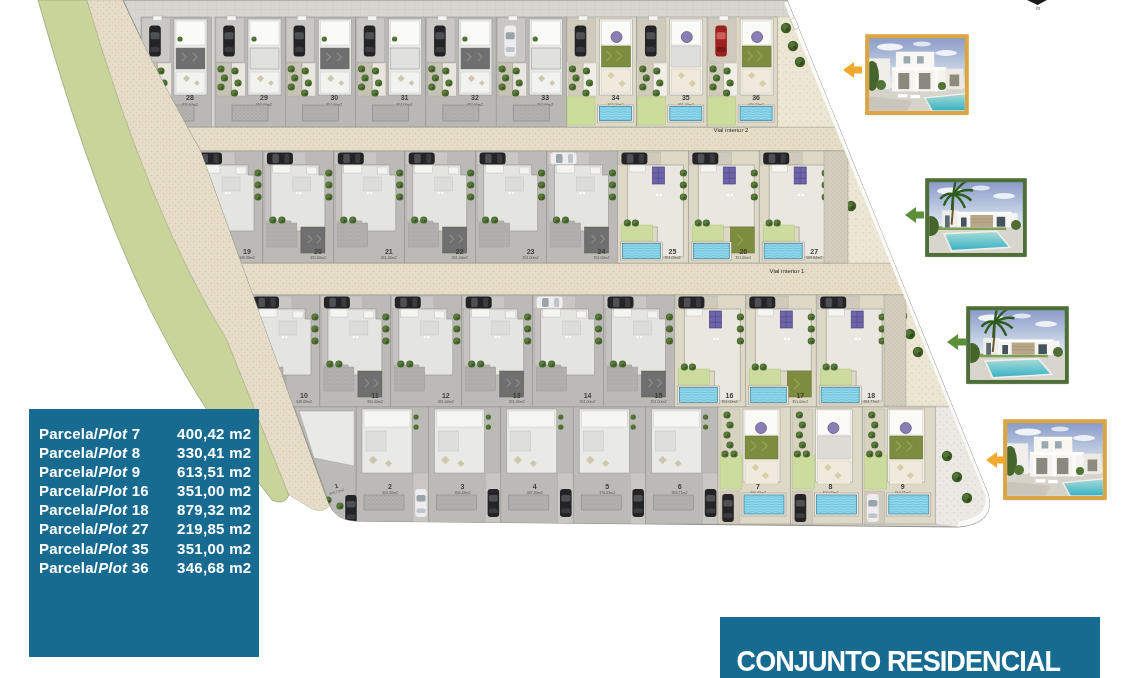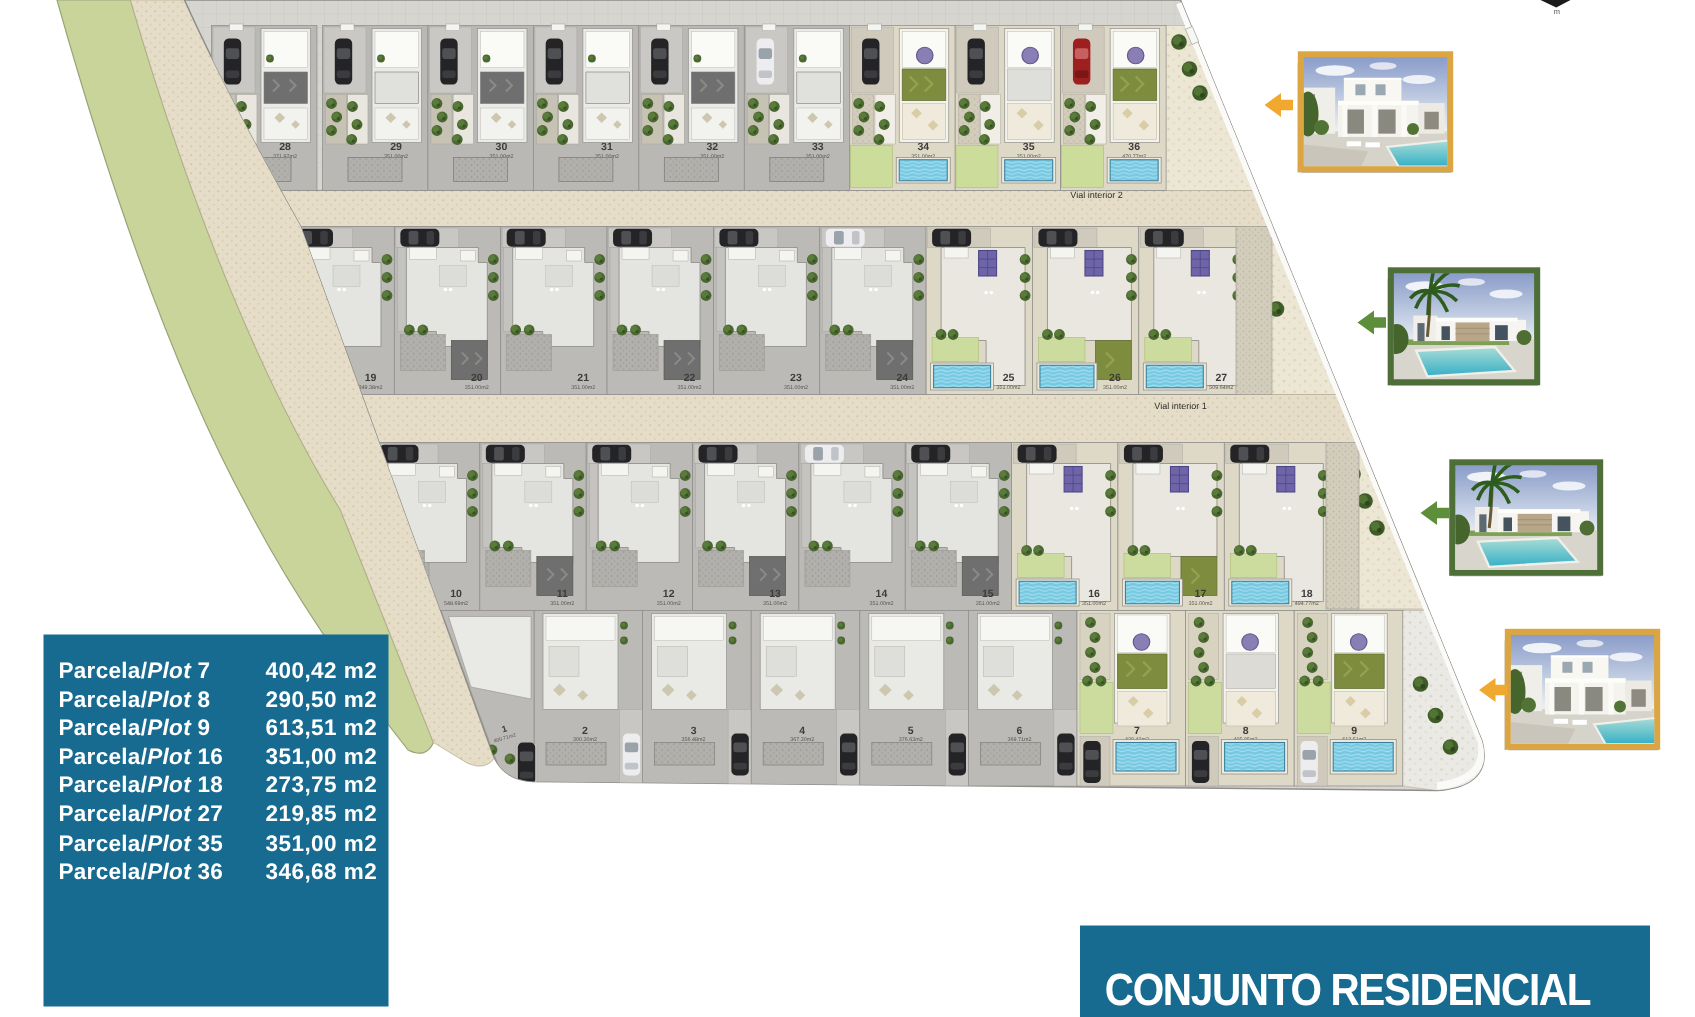--- a/index.html
+++ b/index.html
@@ -1,17 +1,17 @@
 <!DOCTYPE html>
 <html><head><meta charset="utf-8">
 <style>
 html,body{margin:0;padding:0;background:#fff;width:1130px;height:678px;overflow:hidden}
 body{font-family:"Liberation Sans",sans-serif;position:relative}
 #plan{position:absolute;left:0;top:0}
-#tbl{position:absolute;left:29px;top:423px;width:230px;height:248px;background:#186b90;color:#fff;
+#tbl{position:absolute;left:29px;top:409px;width:230px;height:248px;background:#186b90;color:#fff;
  font-weight:bold;font-size:15px;letter-spacing:0.2px;padding:15px 0 0 10px;box-sizing:border-box}
 .tr{height:19.1px;line-height:19.1px;white-space:nowrap}
 .c1{display:inline-block;width:138px}
 .c2{display:inline-block;letter-spacing:0.3px}
 #banner{position:absolute;left:720px;top:617px;width:380px;height:61px;box-sizing:border-box;padding-right:40px;background:#186b90;color:#fff;
  font-weight:bold;font-size:30px;letter-spacing:-1px;text-align:center;line-height:88px;white-space:nowrap}
 #banner span{display:inline-block;transform:scaleX(0.90);transform-origin:46% 50%}
 </style></head>
 <body>
 <div id="plan"><svg width="1130" height="678" viewBox="0 0 1130 678" font-family="Liberation Sans, sans-serif">
@@ -1078,21 +1078,21 @@
         </g>
         <rect x="-2.5" y="-2.5" width="101" height="78" fill="none" stroke="#dba541" stroke-width="2.6"></rect>
       </g>
       <path d="M843,70 l11,-8 v4.5 h8 v7 h-8 v4.5 Z" fill="#f0a82f"></path>
       <path d="M905,215 l11,-8 v4.5 h8 v7 h-8 v4.5 Z" fill="#5d8f3a"></path>
       <path d="M947,342 l11,-8 v4.5 h8 v7 h-8 v4.5 Z" fill="#5d8f3a"></path>
       <path d="M986,460 l11,-8 v4.5 h8 v7 h-8 v4.5 Z" fill="#f0a82f"></path>
     </svg></div>
 <div id="tbl">
 <div class="tr"><span class="c1">Parcela/<i>Plot</i> 7</span><span class="c2">400,42 m2</span></div>
-<div class="tr"><span class="c1">Parcela/<i>Plot</i> 8</span><span class="c2">290,50 m2</span></div>
+<div class="tr"><span class="c1">Parcela/<i>Plot</i> 8</span><span class="c2">330,41 m2</span></div>
 <div class="tr"><span class="c1">Parcela/<i>Plot</i> 9</span><span class="c2">613,51 m2</span></div>
 <div class="tr"><span class="c1">Parcela/<i>Plot</i> 16</span><span class="c2">351,00 m2</span></div>
-<div class="tr"><span class="c1">Parcela/<i>Plot</i> 18</span><span class="c2">273,75 m2</span></div>
+<div class="tr"><span class="c1">Parcela/<i>Plot</i> 18</span><span class="c2">879,32 m2</span></div>
 <div class="tr"><span class="c1">Parcela/<i>Plot</i> 27</span><span class="c2">219,85 m2</span></div>
 <div class="tr"><span class="c1">Parcela/<i>Plot</i> 35</span><span class="c2">351,00 m2</span></div>
 <div class="tr"><span class="c1">Parcela/<i>Plot</i> 36</span><span class="c2">346,68 m2</span></div>
 </div>
 <div id="banner"><span>CONJUNTO RESIDENCIAL</span></div>
 
 </body></html>

